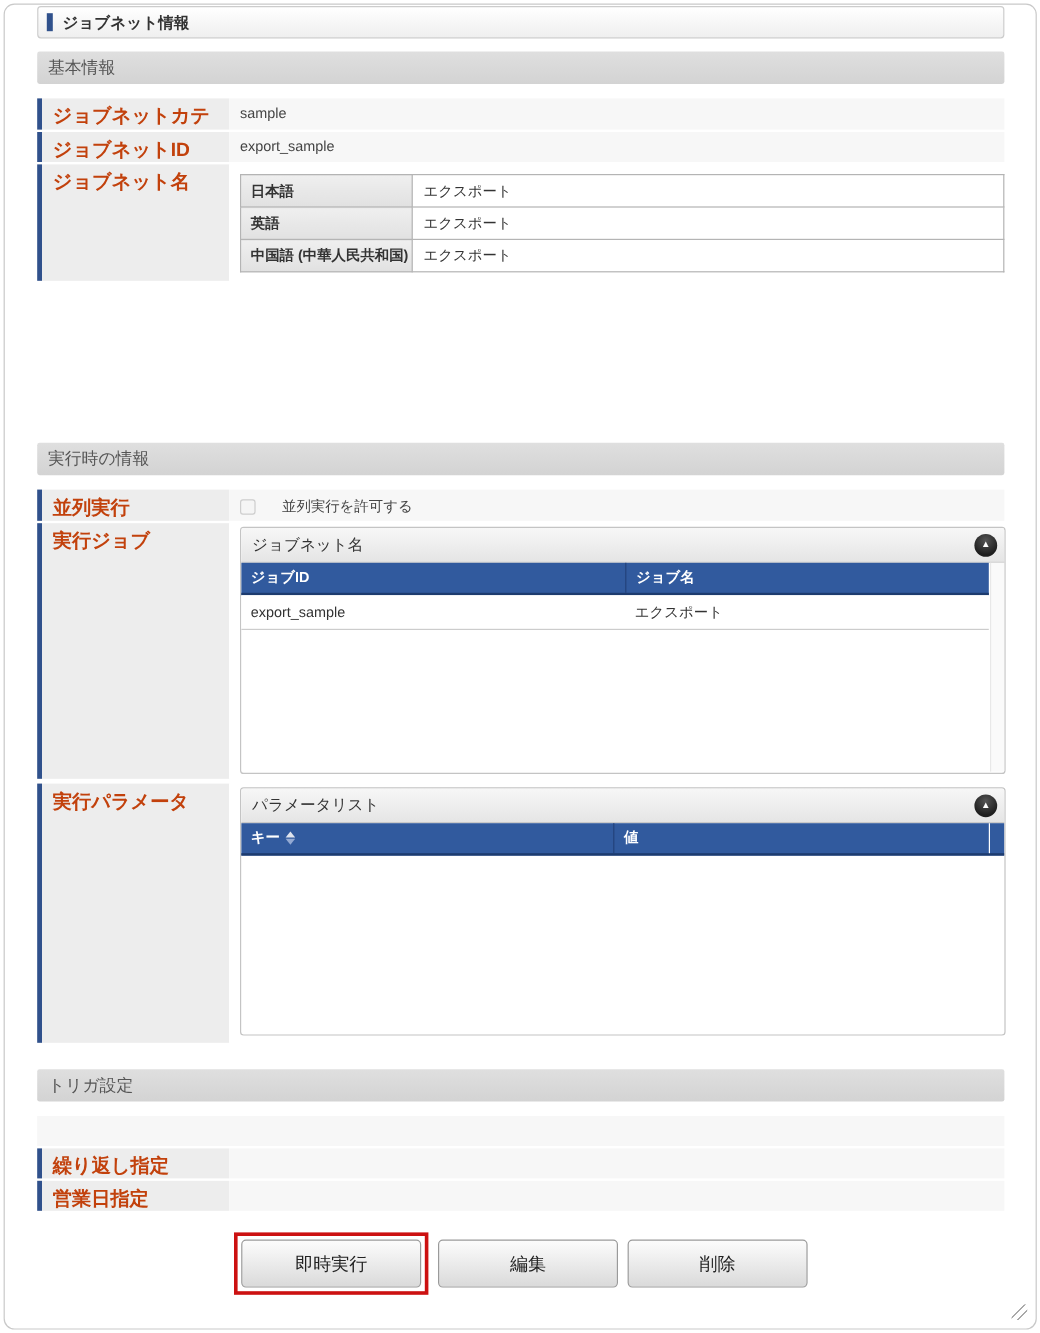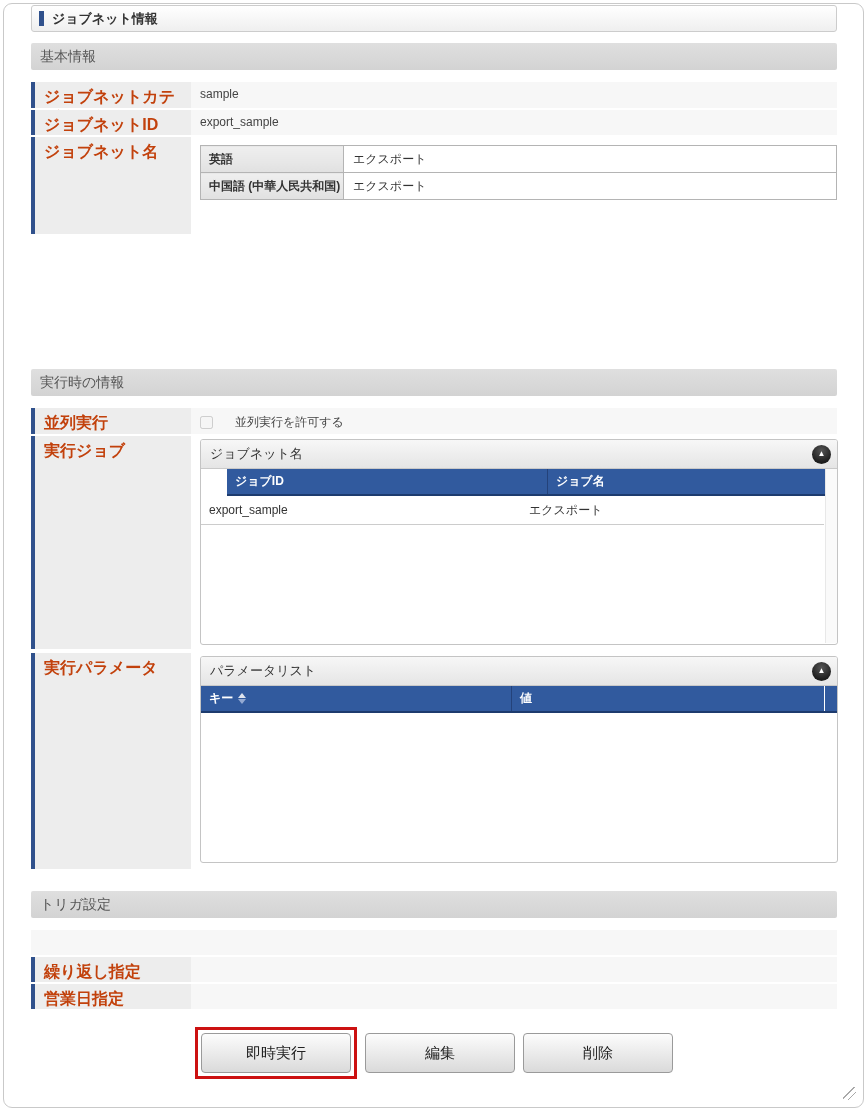--- a/index.html
+++ b/index.html
@@ -64,21 +64,21 @@
     background:radial-gradient(circle at 50% 30%, #555 0%, #1e1e1e 70%);
     color:#fff; display:flex; align-items:center; justify-content:center;
     font-size:8px; line-height:1; }
   .panel-body { position:relative; height:calc(100% - 30px); }
   .scroll-track { position:absolute; top:0; right:0; bottom:0; width:12px;
     background:#fafafa; border-left:1px solid #e8e8e8; }
 
   .grid-header { display:flex; align-items:center; height:27px; color:#fff;
     font-weight:bold; font-size:12px; background:#315a9e;
     border-bottom:2px solid #1d3b6e; }
-  .grid-header-jobs { width:calc(100% - 13px);margin-left:26px; }
+  .grid-header-jobs { width:calc(100% - 13px); }
   .grid-header .col { padding-left:8px; height:100%; display:flex; align-items:center; }
   .col-sep { width:1px; height:100%; background:#24427a; }
   .col-sep-white { width:1px; height:100%; background:#fff; }
   .w320 { width:320px; } .w310 { width:310px; }
   .col-flex { flex:1; }
   .head-fill { width:12px; height:100%; }
 
   .sort-icon { display:inline-flex; flex-direction:column; margin-left:5px; gap:1px; }
   .sort-up { width:0; height:0; border-left:4px solid transparent;
     border-right:4px solid transparent; border-bottom:5px solid #dfe4ee; }
@@ -117,20 +117,24 @@
   <div class="form-row h25">
     <div class="form-label">ジョブネットID</div>
     <div class="form-value">export_sample</div>
   </div>
 
   <div class="form-row h97">
     <div class="form-label">ジョブネット名</div>
     <div class="form-value v-white">
       <table class="lang-table">
         <tbody>
+            <tr>
+          <td class="lang-label">日本語</td>
+          <td class="lang-value">エクスポート</td>
+        </tr>
         <tr>
           <td class="lang-label">英語</td>
           <td class="lang-value">エクスポート</td>
         </tr>
         <tr>
           <td class="lang-label">中国語 (中華人民共和国)</td>
           <td class="lang-value">エクスポート</td>
         </tr>
       </tbody>
         </table>

